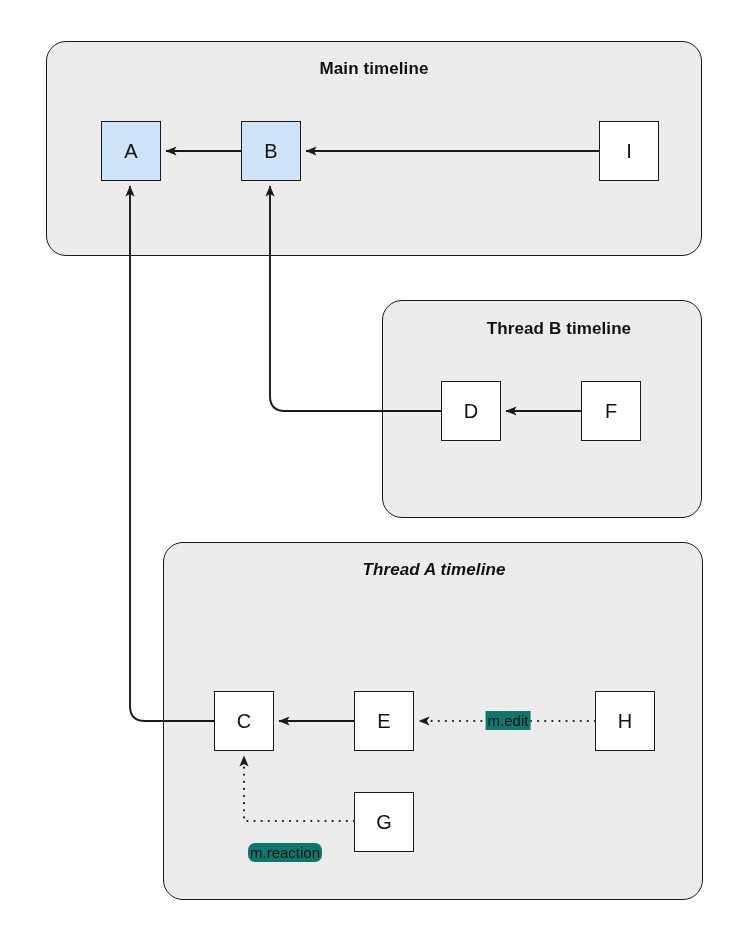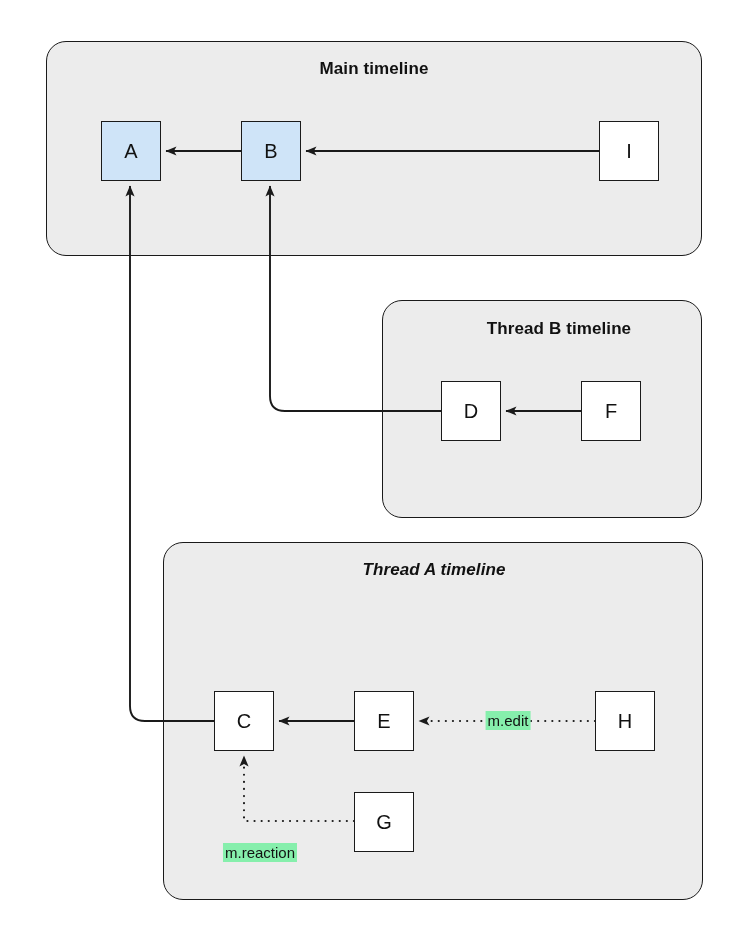--- a/index.html
+++ b/index.html
@@ -52,21 +52,21 @@
     color: #111111;
     font-family: "Liberation Sans", sans-serif;
   }
   .node.blue {
     background: #cfe4f8;
   }
   .edge-label {
     position: absolute;
     font-size: 15px;
     color: #111111;
-    background: #86efac;
+    background: #0f766e;
     white-space: nowrap;
     padding: 1px 2px;
     transform: translateX(-50%);
   }
   svg.overlay {
     position: absolute;
     left: 0;
     top: 0;
     width: 756px;
     height: 942px;
@@ -131,15 +131,15 @@
   <div class="node blue" style="left:241px; top:121px;">B</div>
   <div class="node" style="left:599px; top:121px;">I</div>
   <div class="node" style="left:441px; top:381px;">D</div>
   <div class="node" style="left:581px; top:381px;">F</div>
   <div class="node" style="left:214px; top:691px;">C</div>
   <div class="node" style="left:354px; top:691px;">E</div>
   <div class="node" style="left:595px; top:691px;">H</div>
   <div class="node" style="left:354px; top:792px;">G</div>
 
   <div class="edge-label" style="left:508px; top:711px;">m.edit</div>
-  <div class="edge-label" style="left:260px; top:843px;">m.reaction</div>
+  <div class="edge-label" style="left:285px; top:843px;border-radius:7px;">m.reaction</div>
 
 </div>
 
 </body></html>

